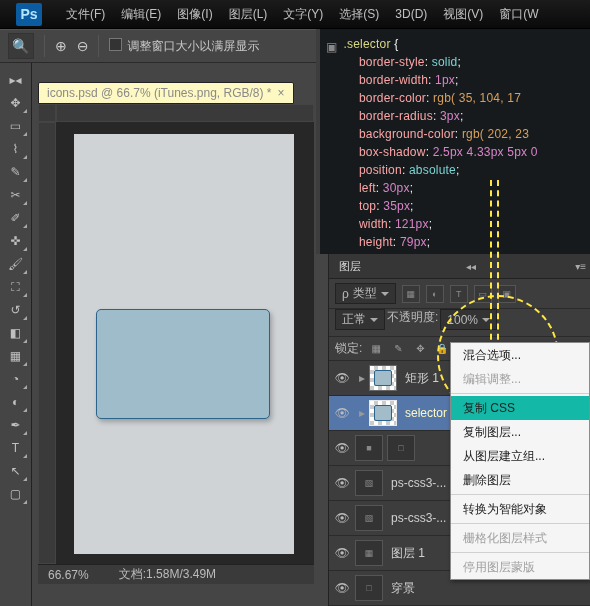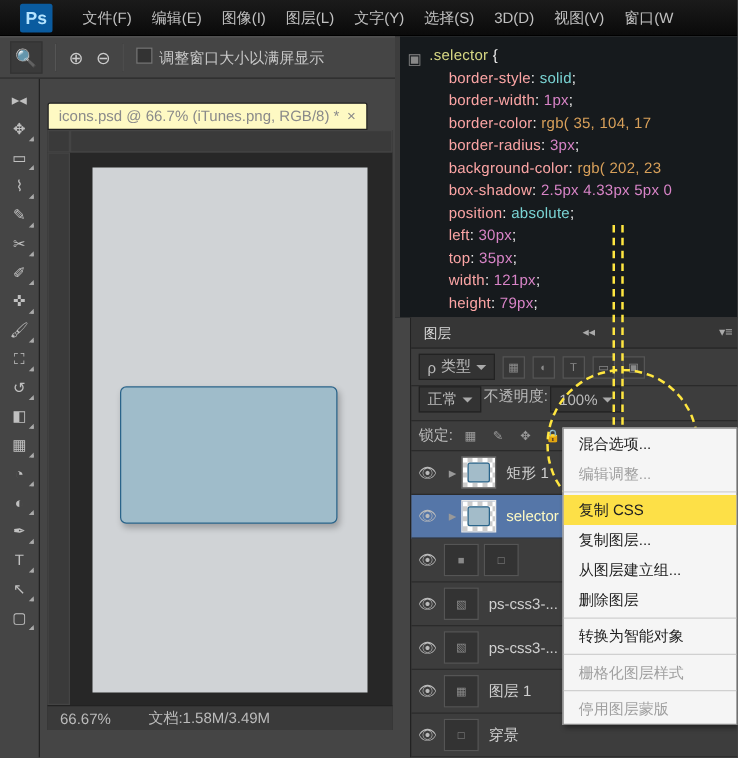--- a/index.html
+++ b/index.html
@@ -48,21 +48,21 @@
 .lyr .thumb .inn{position:absolute;inset:4px;background:#a3bcc9;border:1px solid #2a648a;border-radius:2px}
 .lyr.sel{background:#5576a8}
 .lyr.sel .thumb{border-color:#e8e8e8}
 .lyr .nm{color:#d0d0d0;margin-left:4px}
 .lyr.sel .nm{color:#fef9c3}
 .lyr .th2{width:28px;height:26px;border:1px solid #555;background:#333;margin-right:4px;display:flex;align-items:center;justify-content:center;font-size:9px;color:#888}
 .lyr .arrow{width:14px;text-align:center;color:#999}
 .ctx-menu{position:absolute;right:0;top:342px;width:140px;background:#f5f5f5;border:1px solid #8a8a8a;box-shadow:1px 2px 4px rgba(0,0,0,.4);z-index:5}
 .ctx-menu .mi{height:24px;line-height:24px;padding:0 12px;color:#222}
 .ctx-menu .mi.dis{color:#a0a0a0}
-.ctx-menu .mi.hl{background:#fde047}
+.ctx-menu .mi.hl{background:#14b8a6}
 .ctx-menu .msep{height:1px;background:#d0d0d0;margin:2px 0}
 .dash-v{position:absolute;left:490px;width:0;border-left:2px dashed #ffe640;z-index:3}
 .dv1{top:180px;height:170px}
 .dv2{left:497px;top:180px;height:170px}
 .circle{position:absolute;left:437px;top:295px;width:122px;height:122px;border:2px dashed #ffe640;border-radius:50%;z-index:4;pointer-events:none}
 </style>
 </head>
 <body>
 
 <div class="app-bar">

